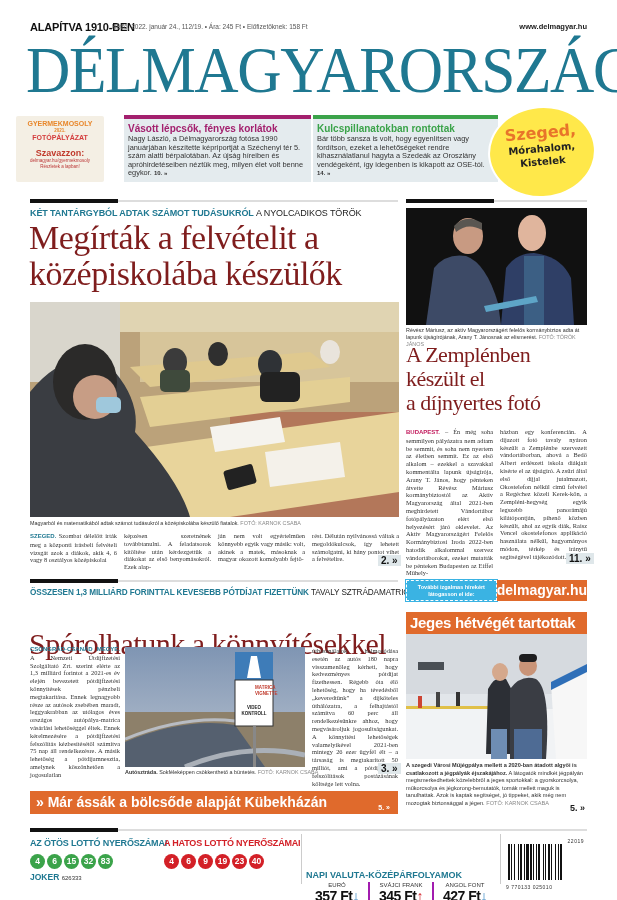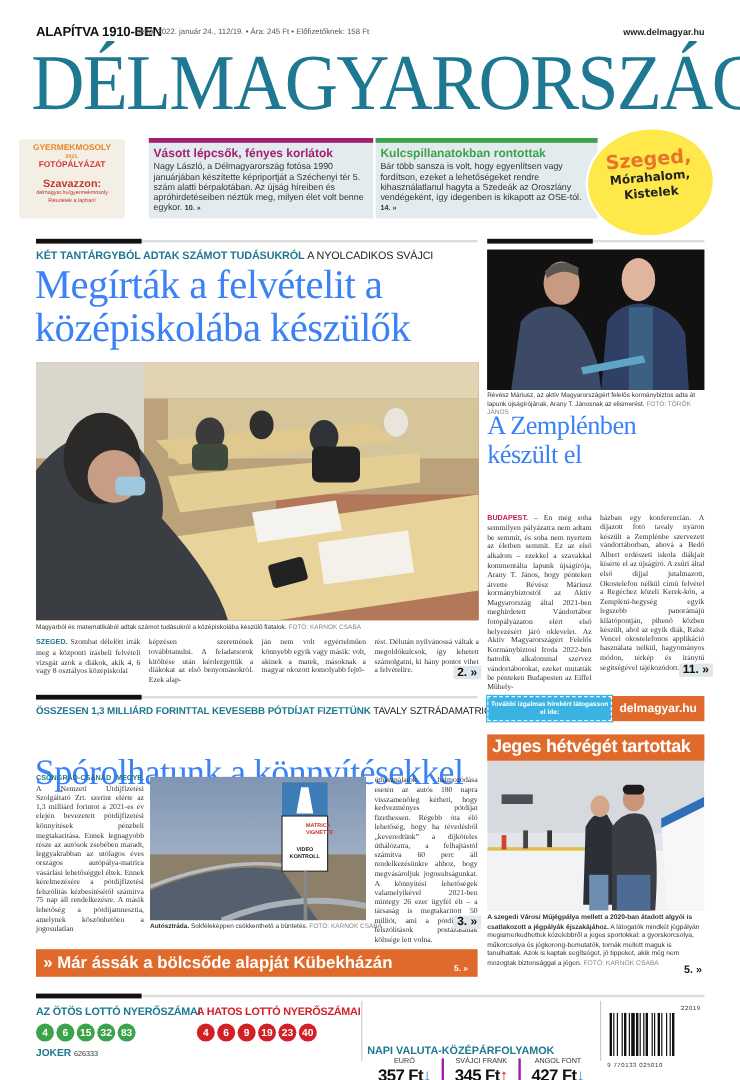--- a/index.html
+++ b/index.html
@@ -33,40 +33,40 @@
   #badge .b2 { font-family:"DejaVu Sans", sans-serif; font-weight:bold; font-size:10px; color:#222; line-height:13px; }
 
   
   .rule { position:absolute; height:2px; background:#ddd; }
   .rule .thick { position:absolute; left:0; top:-1px; height:4px; background:#111; }
 
   .kicker { font-size:9px; font-weight:bold; white-space:nowrap; letter-spacing:-0.1px; }
   .kicker .blue { color:#1f7891;margin-top:40px; }
   .kicker .dark { color:#222; font-weight:normal; font-stretch:condensed; }
 
-  .headline { font-family:"Liberation Serif", serif; color:#3b82f6; letter-spacing:-0.5px; }
+  .headline { font-family:"Liberation Serif", serif; color:#7f1d1d; letter-spacing:-0.5px; }
   .photo { overflow:hidden; }
   .caption { font-size:5.4px; color:#333; line-height:7px; }
   .caption b { font-weight:bold; }
   .caption .credit { color:#888; }
 
   .cols { display:flex; gap:7px; font-family:"Liberation Serif", serif; font-size:6.4px; line-height:7.8px; color:#333; text-align:justify; }
   .cols > div { flex:1; }
   .lead-place { font-family:"Liberation Sans", sans-serif; font-weight:bold; color:#1f7891; font-size:6px; }
   .lead-place.pink { color:#c2185b; }
   .pageref { font-family:"Liberation Sans", sans-serif; font-weight:bold; font-size:10px; background:#dfe7ea; padding:0 3px; display:inline-block; color:#111; }
 
   
   .orange { background:#e06a2c; color:#fff; font-weight:bold; }
   #bolcsode { left:30px; top:791px; width:368px; height:23px; padding:2px 6px; font-size:14px; line-height:19px; }
   #bolcsode .ref { position:absolute; right:8px; top:7px; font-size:7px; }
 
   #more-box { left:406px; top:580px; width:181px; height:21px; display:flex; }
   #more-left { width:104px; background:#3ab3e3; border:1px dashed #fff; outline:1px solid #3ab3e3; color:#fff; font-size:5.5px; line-height:7px; text-align:center; padding-top:3px; font-weight:bold;}
-  #more-right { flex:1; background:#e06a2c; color:#fff; font-weight:bold; font-size:10px; text-align:center; line-height:21px; }
+  #more-right { flex:1; background:#e06a2c; color:#fff; font-weight:bold; font-size:14px; text-align:left; line-height:21px; }
 
   #ice-title { left:406px; top:612px; width:181px; height:22px; font-size:15px; line-height:22px; padding-left:4px; letter-spacing:-0.3px; }
 
   
   .lotto-title { font-size:9px; font-weight:bold; white-space:nowrap; letter-spacing:-0.2px; }
   .ball { display:inline-block; width:15px; height:15px; border-radius:50%; color:#fff; font-weight:bold; font-size:8.5px; text-align:center; line-height:15px; margin-right:2px; }
   .ball.g { background:#3ba34a; }
   .ball.r { background:#d32027; }
   #joker { left:30px; top:872px; font-size:8.5px; font-weight:bold; color:#1f7891; }
   #joker span { font-weight:normal; color:#333; font-size:6px; }
@@ -116,21 +116,21 @@
   <div class="b1">Szeged,</div>
   <div class="b2">Mórahalom,</div>
   <div class="b2">Kistelek</div>
 </div>
 
 <div class="rule" style="left:30px; top:200px; width:368px;">
     <div class="thick" style="width:88px;"></div>
   </div>
 <div class="abs kicker" style="left:30px; top:208px;">
   <span class="blue">KÉT TANTÁRGYBÓL ADTAK SZÁMOT TUDÁSUKRÓL</span>
-  <span class="dark">A NYOLCADIKOS SVÁJCI</span>
+  <span class="dark">A NYOLCADIKOS TÖRÖK</span>
 </div>
 <div class="abs headline" style="left:29px; top:220px; font-size:34px; line-height:36px; white-space:nowrap;">
   <div>Megírták a felvételit a</div>
   <div>középiskolába készülők</div>
 </div>
 
 <div class="abs photo" style="left:30px; top:302px; width:369px; height:215px; background:linear-gradient(180deg,#c9b890 0%,#bda77c 30%,#8d6f58 55%,#b08b6c 100%);">
   <svg width="369" height="215" viewBox="0 0 369 215">
     <rect x="0" y="0" width="369" height="215" fill="#bba27a"></rect>
     <rect x="0" y="0" width="90" height="80" fill="#d9d6cc"></rect>
@@ -182,20 +182,21 @@
     <polygon points="78,98 130,88 132,94 80,104" fill="#5ea5c7"></polygon>
   </svg>
 </div>
 <div class="abs caption" style="left:406px; top:327px; width:181px;">
   <span>Révész Máriusz, az aktív Magyarországért felelős kormánybiztos adta át lapunk újságírójának, Arany T. Jánosnak az elismerést.</span>
   <span class="credit">FOTÓ: TÖRÖK JÁNOS</span>
 </div>
 <div class="abs headline" style="left:406px; top:343px; font-size:22px; line-height:24px; white-space:nowrap;">
   <div>A Zemplénben</div>
   <div>készült el</div>
+  <div>a díjnyertes fotó</div>
 </div>
 <div class="abs cols" style="left:406px; top:428px; width:181px; gap:7px;">
   <div><span class="lead-place pink">BUDAPEST.</span> <span>– Én még soha semmilyen pályázatra nem adtam be semmit, és soha nem nyertem az életben semmit. Ez az első alkalom – ezekkel a szavakkal kommentálta lapunk újságírója, Arany T. János, hogy pénteken átvette Révész Máriusz kormánybiztostól az Aktív Magyarország által 2021-ben meghirdetett Vándortábor fotópályázaton elért első helyezésért járó oklevelet. Az Aktív Magyarországért Felelős Kormánybiztosi Iroda 2022-ben hatodik alkalommal szervez vándortáborokat, ezeket mutatták be pénteken Budapesten az Eiffel Műhely-</span></div>
   <div>házban egy konferencián. A díjazott fotó tavaly nyáron készült a Zemplénbe szervezett vándortáborban, ahová a Bedő Albert erdészeti iskola diákjait kísérte el az újságíró. A zsűri által első díjjal jutalmazott, Okostelefon nélkül című felvétel a Regéchez közeli Kerek-kőn, a Zempléni-hegység egyik legszebb panorámájú kilátópontján, pihenő közben készült, ahol az egyik diák, Raisz Vencel okostelefonos applikáció használata nélkül, hagyományos módon, térkép és iránytű segítségével tájékozódott.</div>
 </div>
 <div class="abs pageref" style="left:566px; top:553px;">11. »</div>
 
 <div class="rule" style="left:30px; top:580px; width:368px;">
     <div class="thick" style="width:88px;"></div>
   </div>

